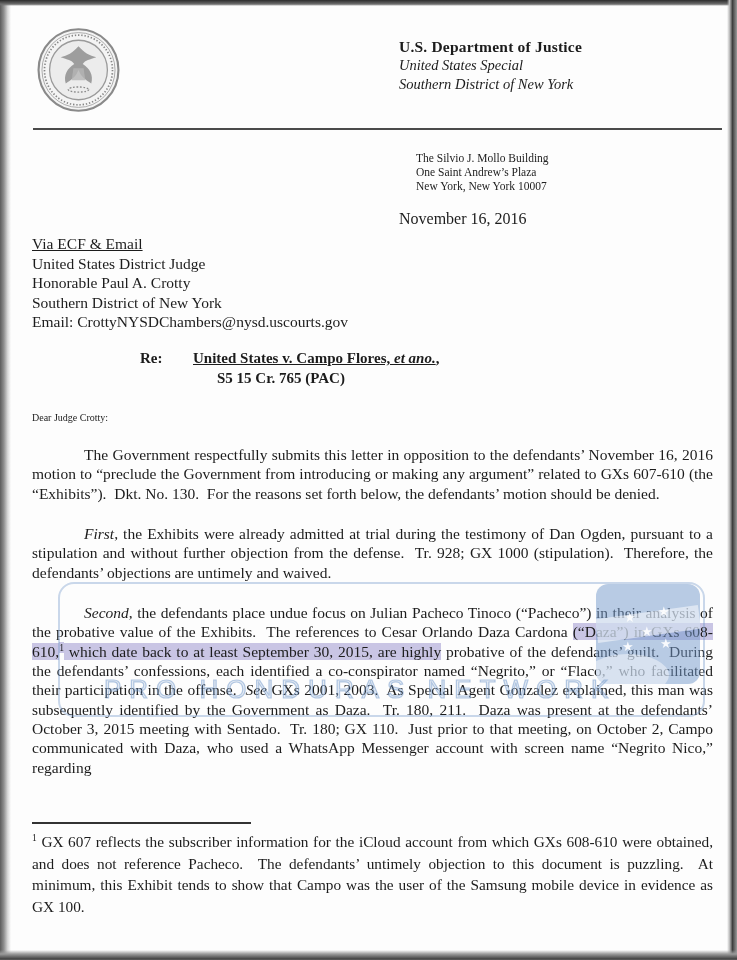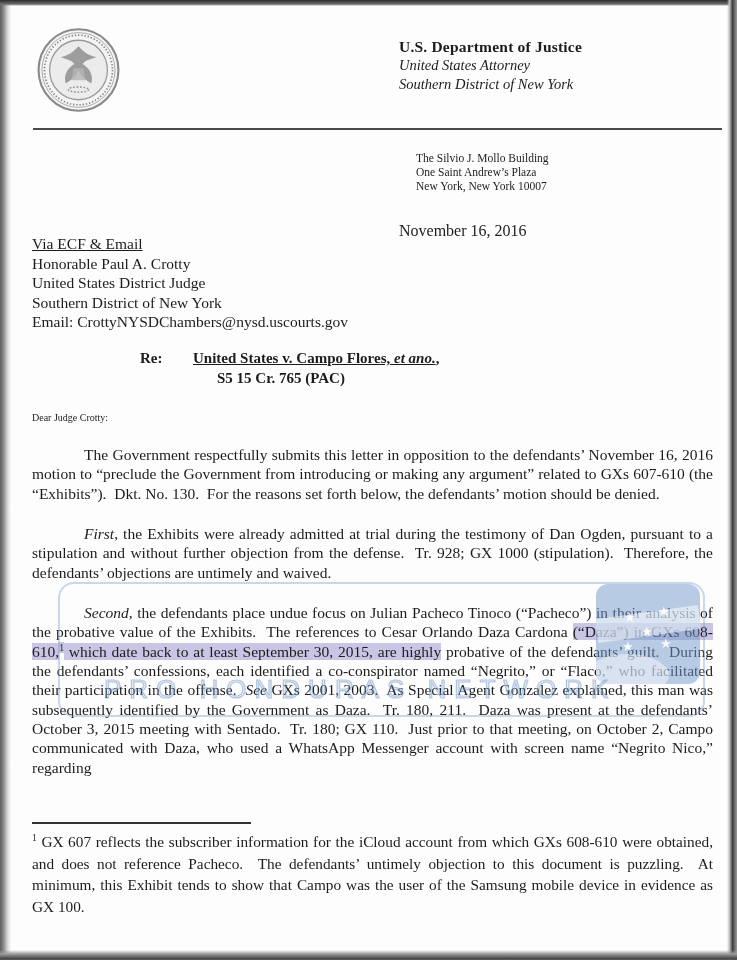--- a/index.html
+++ b/index.html
@@ -15,21 +15,21 @@
   .edge-right{right:0;top:0;width:10px;height:100%;background:linear-gradient(to left,#9a9a9a,#3f3f3f 45%,#bdbdbd 75%,rgba(255,255,255,0));}
   .edge-bottom{left:0;bottom:0;width:100%;height:10px;background:linear-gradient(to bottom,rgba(255,255,255,0),#9a9a9a 40%,#4a4a4a 85%,#5a5a5a);}
 
   .seal{position:absolute;left:36px;top:26px;width:85px;height:88px;}
   .hdr{position:absolute;left:399px;top:38px;}
   .agency{font-weight:bold;font-size:15.5px;letter-spacing:.2px;}
   .office{font-style:italic;font-size:14.5px;line-height:18.5px;}
   .office:first-of-type{margin-top:21px;}
   .rule{position:absolute;left:33px;top:128px;width:689px;height:2px;background:#4a4a4a;}
   .addr{position:absolute;left:400px;top:151px;font-size:11.5px;line-height:14px;color:#222;margin-left:16px;}
-  .date{position:absolute;left:399px;top:210px;font-size:16px;margin-top:12px;}
+  .date{position:absolute;left:399px;top:210px;font-size:16px;}
   .recipient{position:absolute;left:32px;top:234px;font-size:15.5px;line-height:19.5px;}
   .u{text-decoration:underline;}
   .re-block{position:absolute;left:140px;top:349px;display:flex;font-size:15px;line-height:19.5px;}
   .re-label{font-weight:bold;width:53px;}
   .re-case{font-weight:bold;}
   .re-docket{font-weight:bold;margin-left:24px;}
   .salutation{position:absolute;left:32px;top:412px;font-size:10px;}
   .body{position:absolute;left:32px;top:445px;width:681px;font-size:15.5px;line-height:19.35px;text-align:justify;}
   .body p{margin:0 0 21px 0;text-indent:52px;white-space:pre-wrap;}
   .seg-i{font-style:italic;}
@@ -61,39 +61,39 @@
       <ellipse cx="50" cy="50" rx="40" ry="41" fill="none" stroke="#858585" stroke-width="2" stroke-dasharray="1.6 2.2"></ellipse>
       <ellipse cx="50" cy="50" rx="34" ry="35" fill="#ececec" stroke="#9a9a9a" stroke-width="1.5"></ellipse>
       <path d="M50 22 C43 30 37 33 29 35 C37 38 42 38 45 43 C37 48 32 56 35 66 C42 61 47 58 50 50 C53 58 58 61 65 66 C68 56 63 48 55 43 C58 38 63 38 71 35 C63 33 57 30 50 22 Z" fill="#8f8f8f" opacity="0.85"></path>
       <path d="M44 48 L56 48 L58 62 L42 62 Z" fill="#b5b5b5" opacity="0.8"></path>
       <ellipse cx="50" cy="73" rx="12" ry="3" fill="none" stroke="#8a8a8a" stroke-width="1.6" stroke-dasharray="2 2"></ellipse>
     </svg>
   </div>
 
   <div class="hdr">
     <div class="agency">U.S. Department of Justice</div>
-    <div class="office">United States Attorney</div>
+    <div class="office">United States Special</div>
     <div class="office">Southern District of New York</div>
   </div>
 
   <div class="rule"></div>
 
   <div class="addr">
       <div>The Silvio J. Mollo Building</div>
       <div>One Saint Andrew’s Plaza</div>
       <div>New York, New York 10007</div>
     </div>
 
   <div class="date">November 16, 2016</div>
 
   <div class="recipient">
     <div class="u">Via ECF &amp; Email</div>
     <div>
+        <div>United States District Judge</div>
         <div>Honorable Paul A. Crotty</div>
-        <div>United States District Judge</div>
         <div>Southern District of New York</div>
         <div>Email: CrottyNYSDChambers@nysd.uscourts.gov</div>
       </div>
   </div>
 
   <div class="re-block">
     <div class="re-label">Re:</div>
     <div class="re-content">
       <div class="re-case"><span class="seg-u">United States v. Campo Flores, </span><span class="seg-u seg-i">et ano.</span><span>,</span></div>
       <div class="re-docket">S5 15 Cr. 765 (PAC)</div>

